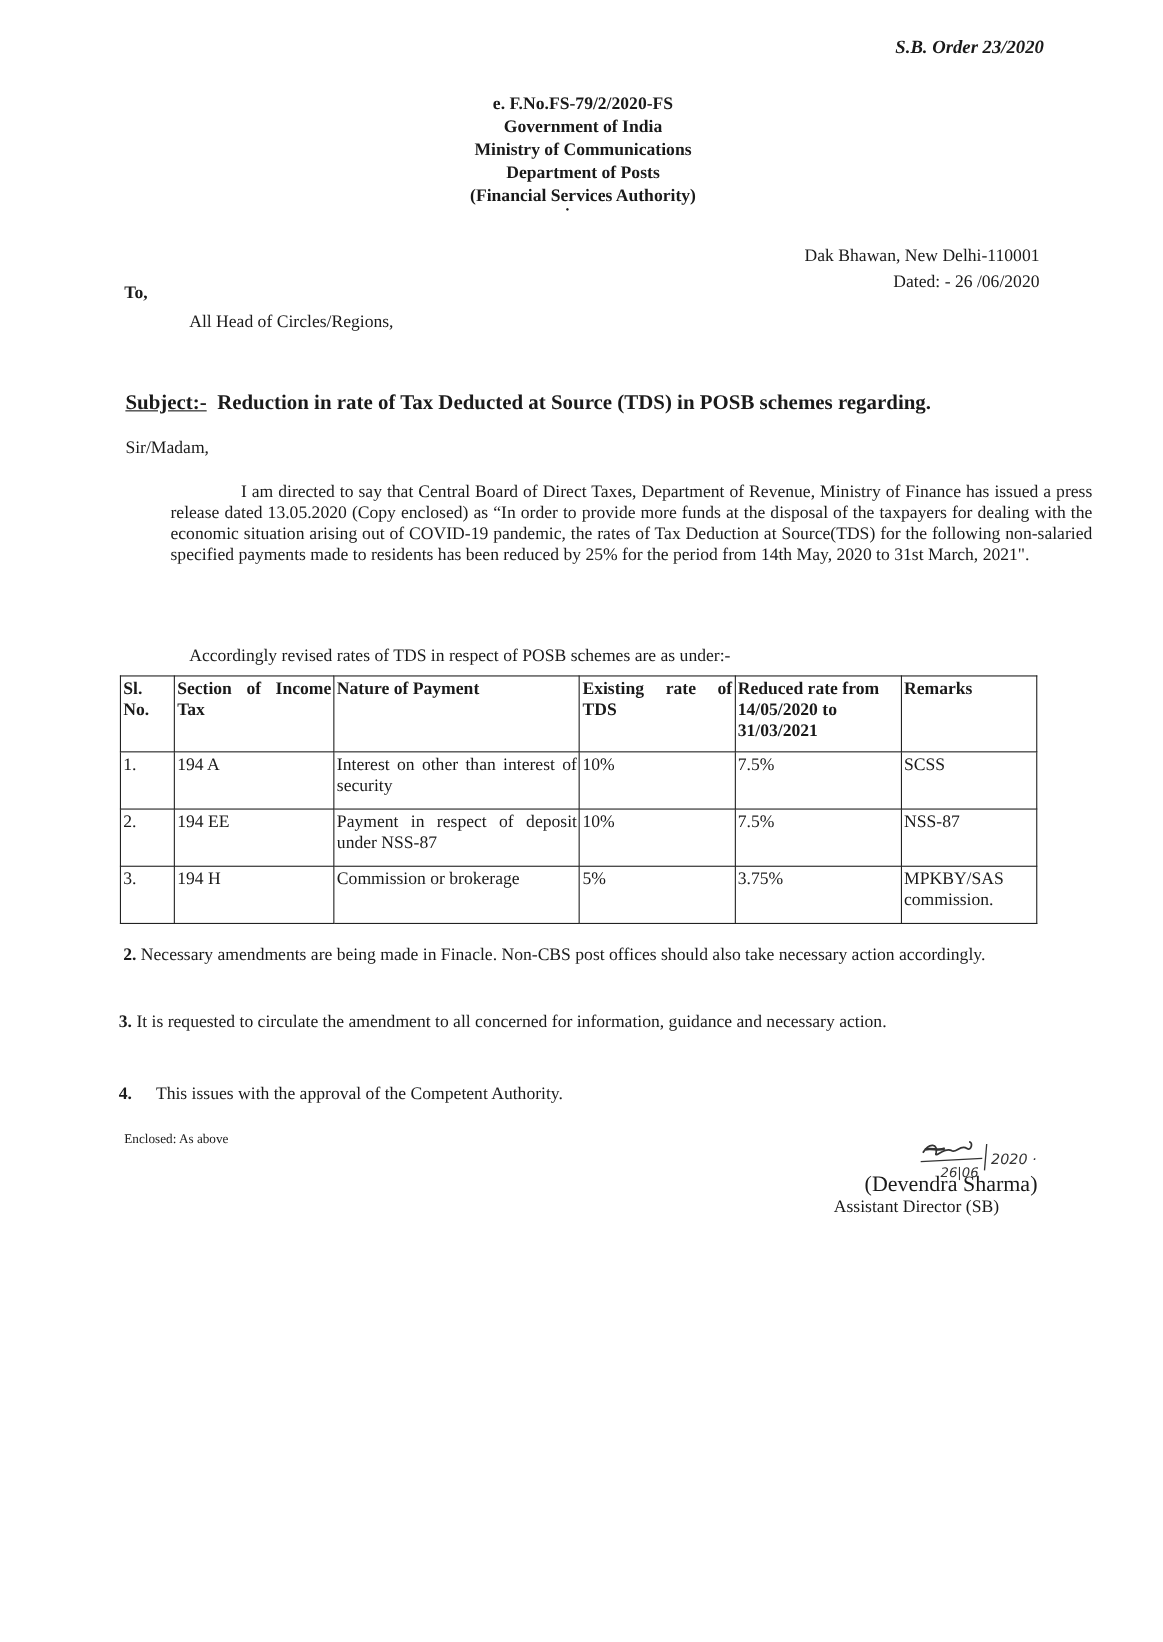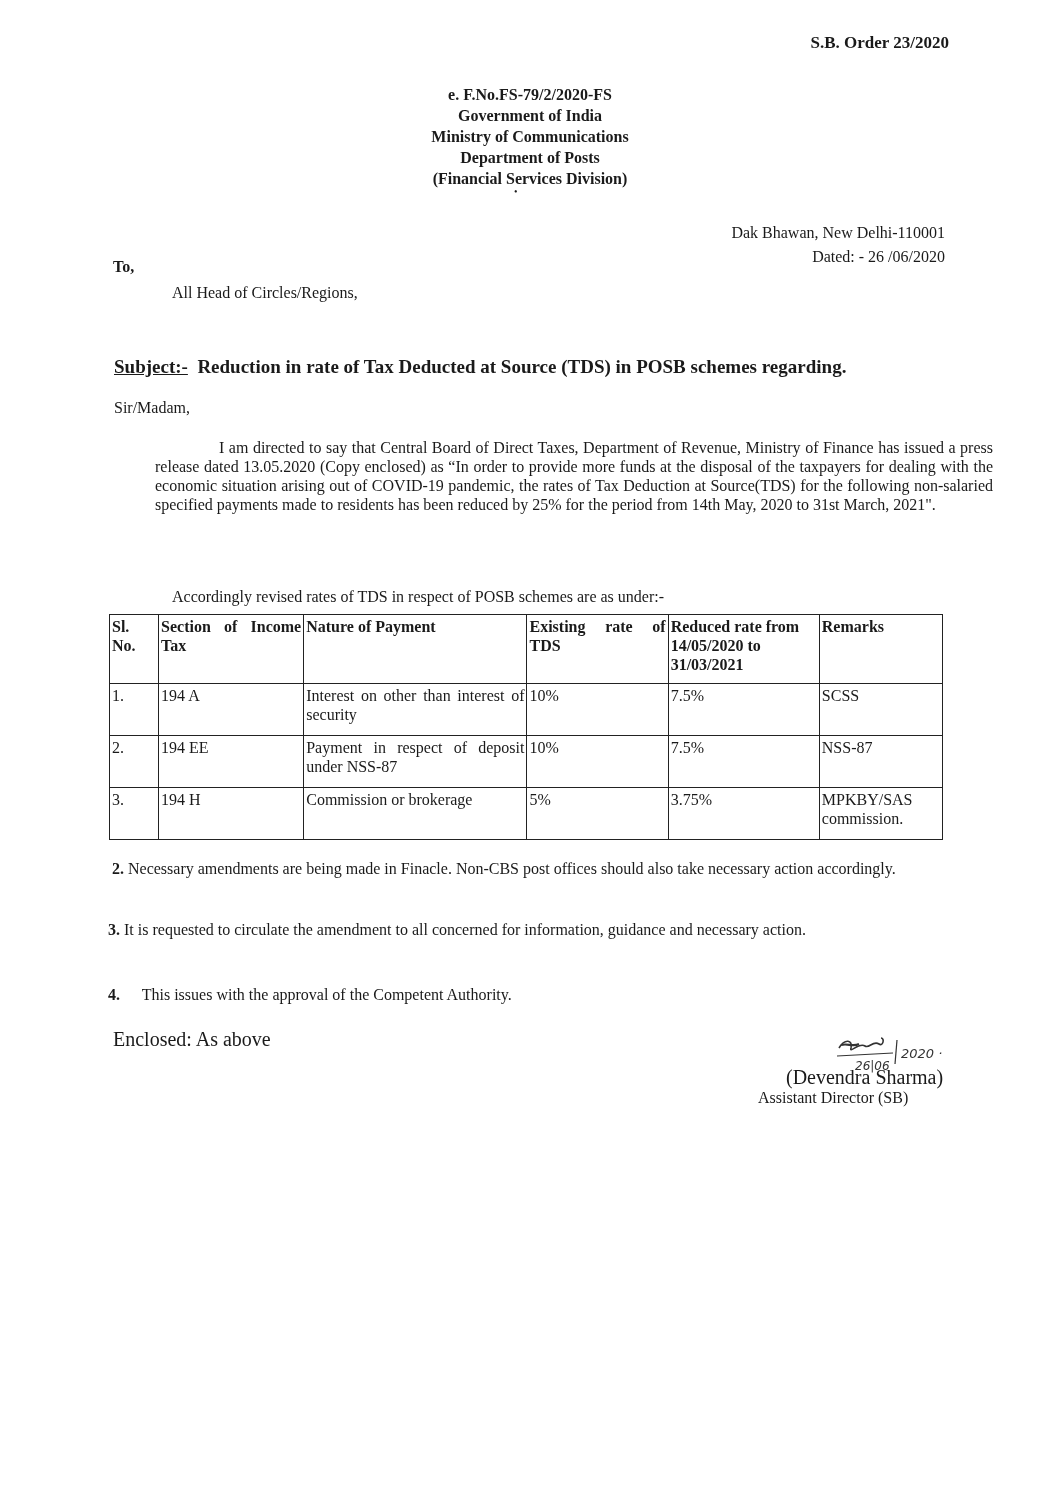--- a/index.html
+++ b/index.html
@@ -2,21 +2,21 @@
 <html><head>
 <meta charset="utf-8">
 <style>
   html, body { margin: 0; padding: 0; background: #ffffff; }
   body {
     width: 1057px; height: 1493px; position: relative; overflow: hidden;
     font-family: "Liberation Serif", "DejaVu Serif", serif;
     color: #1a1a1a;
   }
   .abs { position: absolute; }
-  .order-no { right: 108px; top: 33px; font-size: 17px; font-weight: bold; }
+  .order-no { right: 108px; top: 33px; font-size: 17px; font-weight: bold; font-style: italic; }
   .header-block { left: 390px; width: 280px; top: 84px; text-align: center; font-size: 16px; font-weight: bold; line-height: 21px; }
   .header-block div { white-space: nowrap; }
   .header-dot { left: 514px; top: 186px; font-size: 10px; }
   .place { right: 112px; top: 221px; font-size: 16px; text-align: right; line-height: 24px; }
   .to { left: 113px; top: 258px; font-size: 16px; font-weight: bold; }
   .addressee { left: 172px; top: 284px; font-size: 16px; }
   .subject { left: 114px; top: 356px; font-size: 19px; font-weight: bold; white-space: nowrap; }
   .subject .lbl { text-decoration: underline; }
   .salutation { left: 114px; top: 399px; font-size: 16px; }
   .para1 {
@@ -39,36 +39,36 @@
   .col2 { width: 140px; }
   .col3 { width: 218px; }
   .col4 { width: 136px; }
   .col5 { width: 146px; }
   .col6 { width: 118px; }
   .p2 { left: 108px; width: 836px; top: 859px; font-size: 16px; line-height: 20px; text-align: justify; }
   .p3 { left: 108px; width: 836px; top: 920px; font-size: 16px; line-height: 20px; text-align: justify; }
   .p4 { left: 108px; top: 986px; font-size: 16px; }
   .p4 .num { font-weight: bold; margin-right: 18px; }
   .num-b { font-weight: bold; }
-  .enclosed { left: 113px; top: 1028px; font-size: 20px; }
+  .enclosed { left: 113px; top: 1028px; font-size: 12px; }
   .signature { left: 835px; top: 1034px; width: 130px; height: 40px; }
   .sig-name { left: 786px; top: 1066px; font-size: 20px; }
   .sig-desig { left: 758px; top: 1089px; font-size: 16px; }
 </style>
 </head>
 <body>
 
 <div class="abs order-no">S.B. Order 23/2020</div>
 
 <div class="abs header-block">
   <div>e. F.No.FS-79/2/2020-FS</div>
   <div>Government of India</div>
   <div>Ministry of Communications</div>
   <div>Department of Posts</div>
-  <div>(Financial Services Division)</div>
+  <div>(Financial Services Authority)</div>
 </div>
 <div class="abs header-dot">•</div>
 
 <div class="abs place">
   <div>Dak Bhawan, New Delhi-110001</div>
   <div>Dated: - 26 /06/2020</div>
 </div>
 
 <div class="abs to">To,</div>
 <div class="abs addressee">All Head of Circles/Regions,</div>

